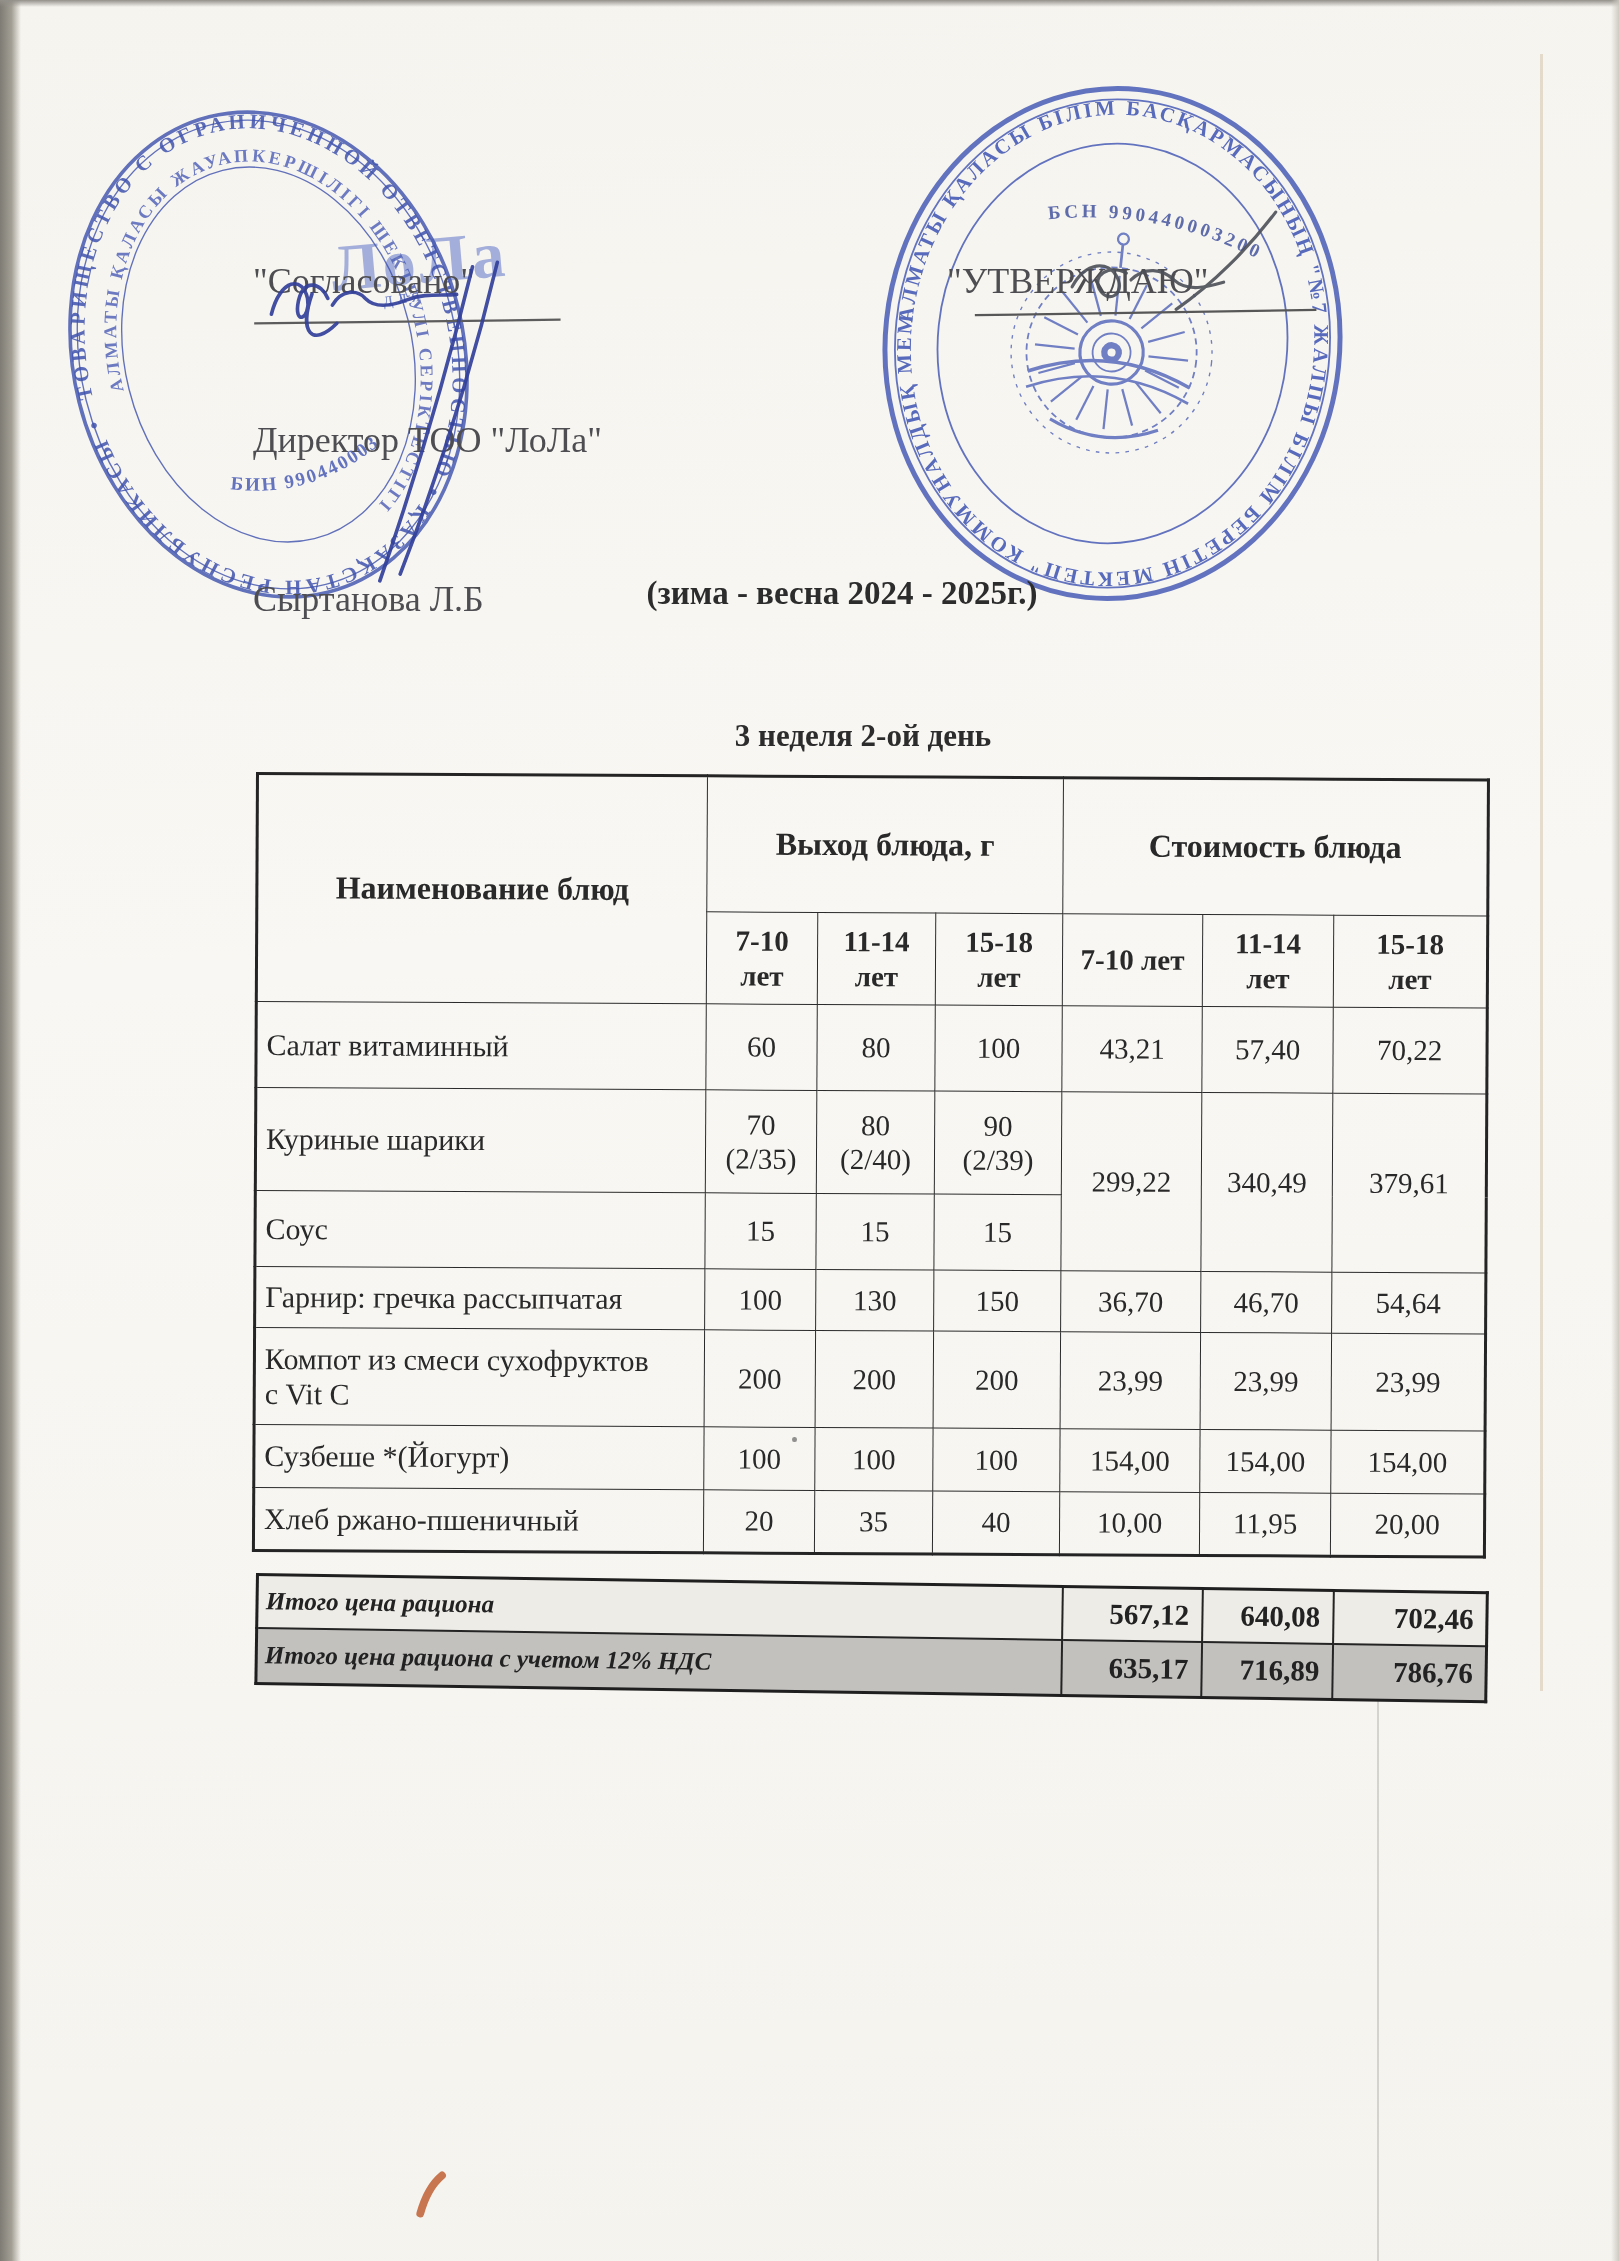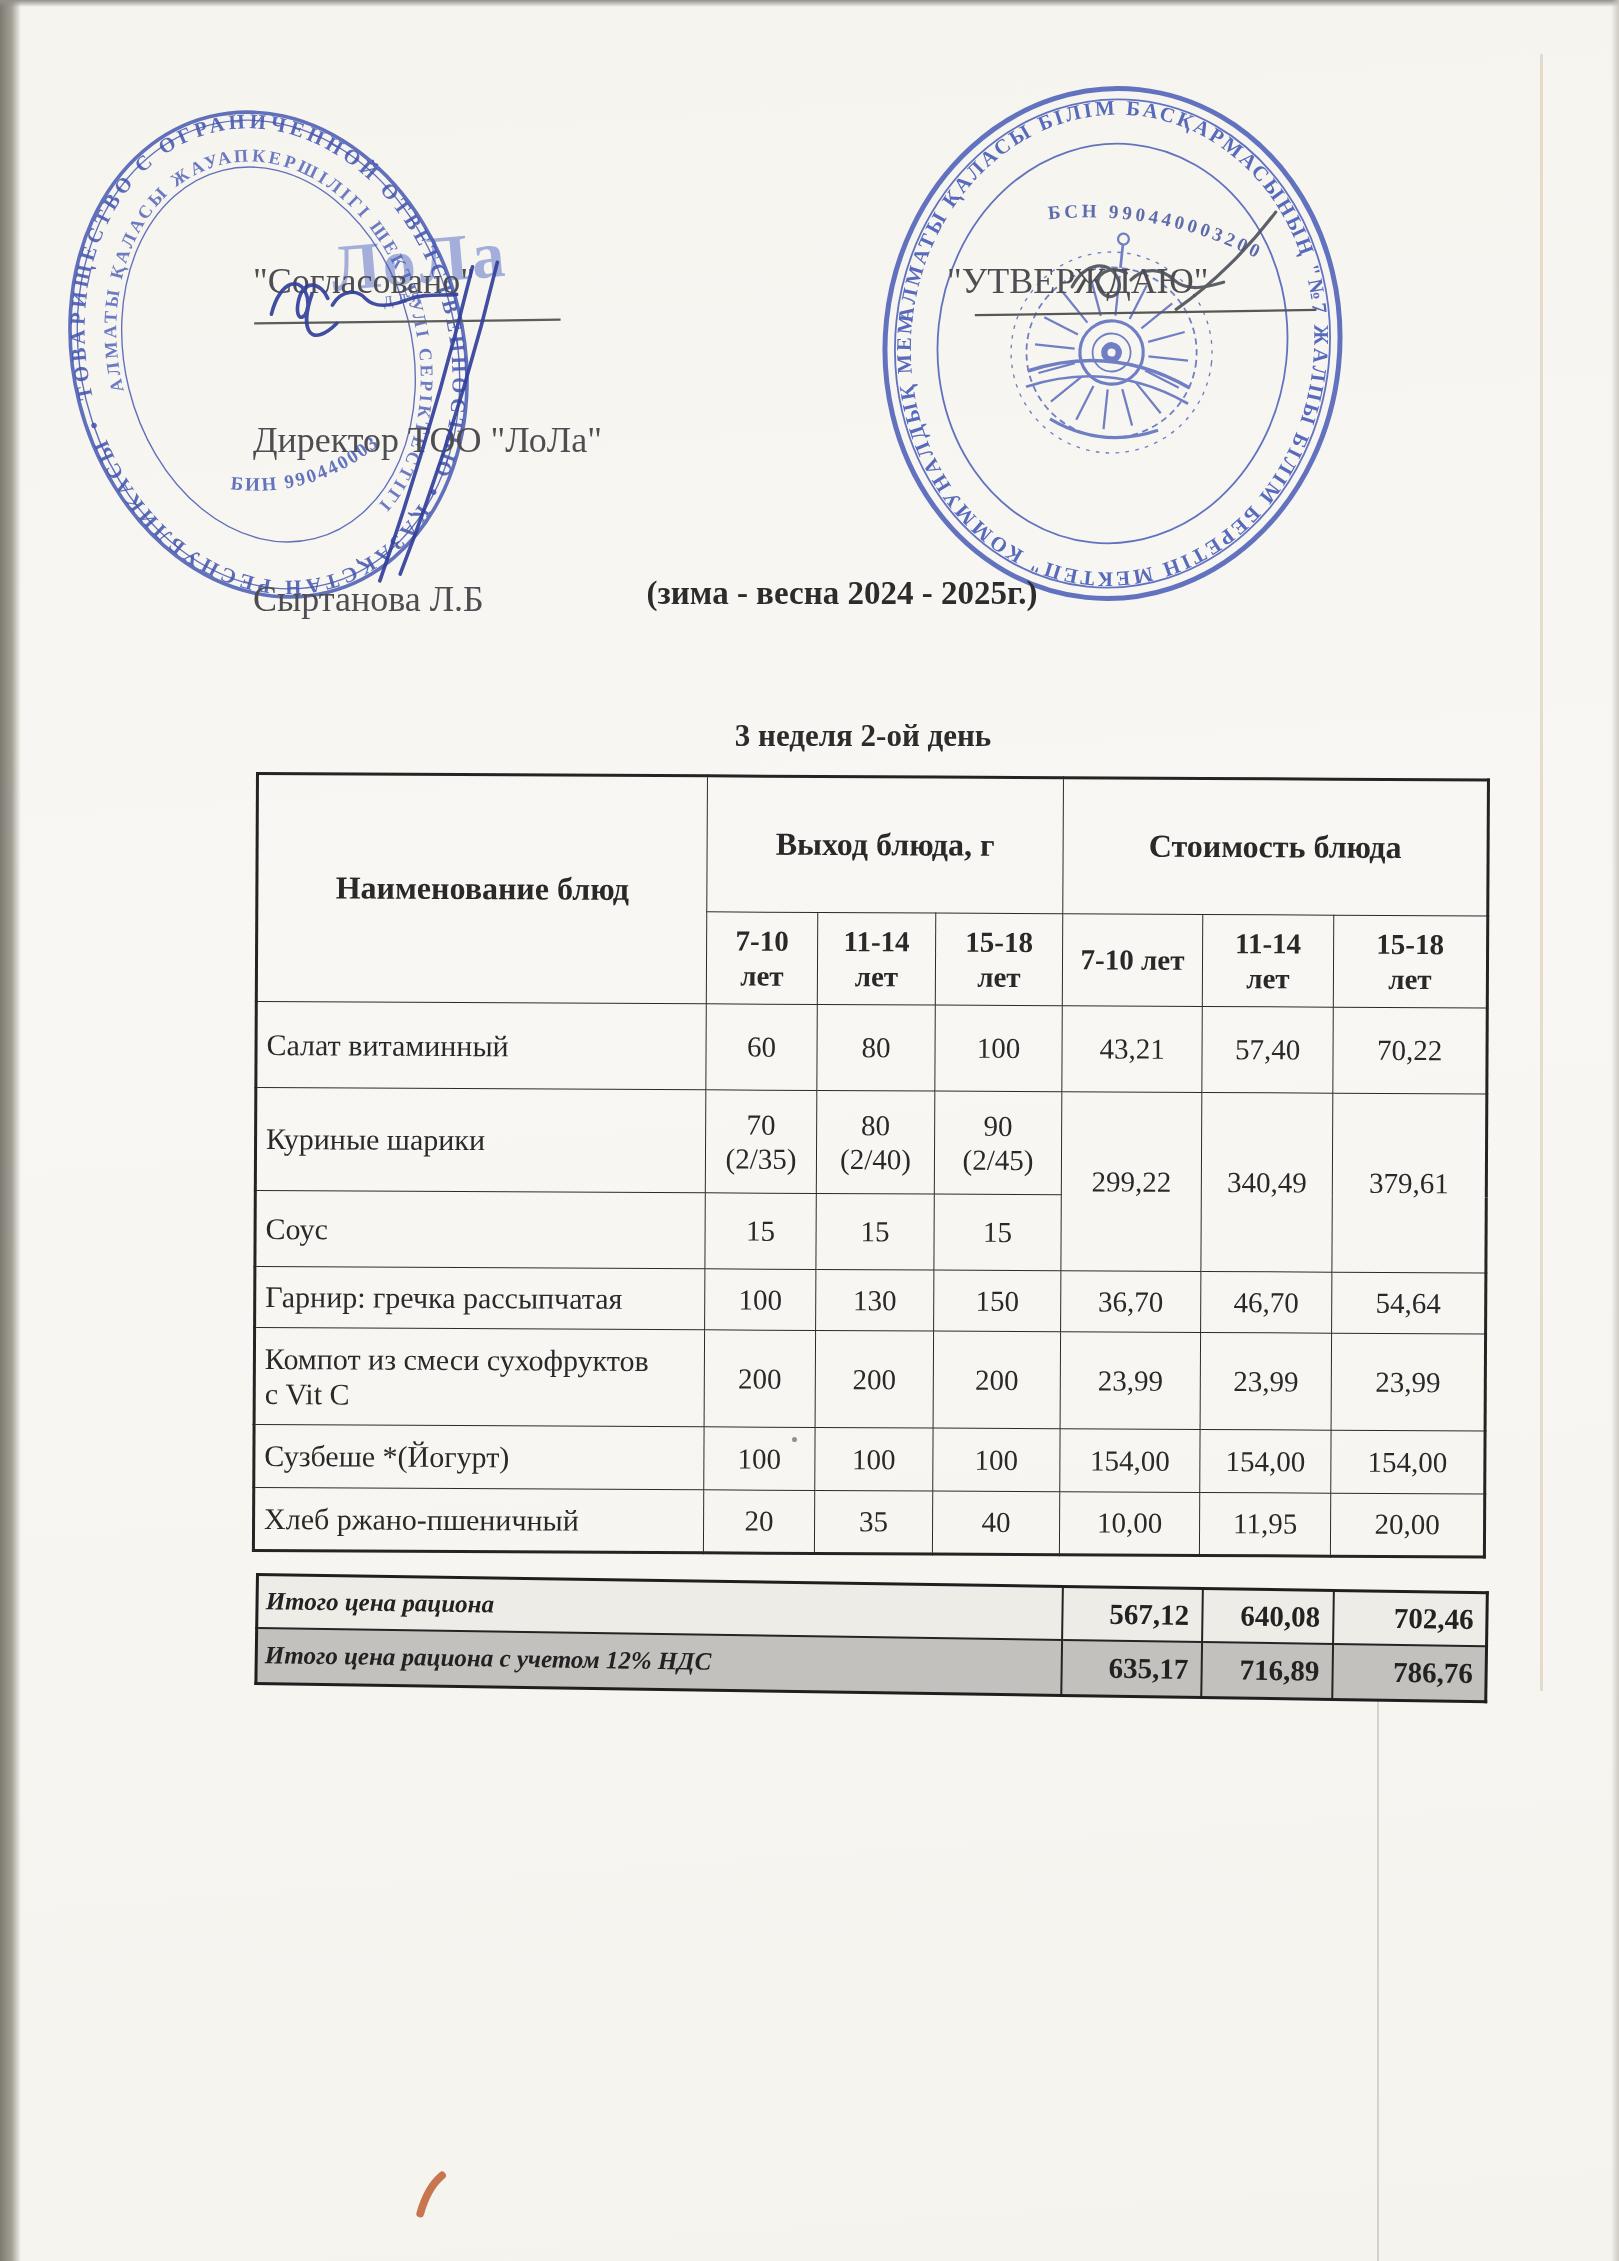--- a/index.html
+++ b/index.html
@@ -233,21 +233,21 @@
         <td>70,22</td>
       </tr>
 
       <tr style="height:103px">
         <td class="name">Куриные шарики</td>
         <td>70
 (2/35)</td>
         <td>80
 (2/40)</td>
         <td>90
-(2/45)</td>
+(2/39)</td>
         <td rowspan="2">299,22</td>
         <td rowspan="2">340,49</td>
         <td rowspan="2">379,61</td>
       </tr>
 
       <tr style="height:76px">
         <td class="name">Соус</td>
         <td>15</td>
         <td>15</td>
         <td>15</td>

